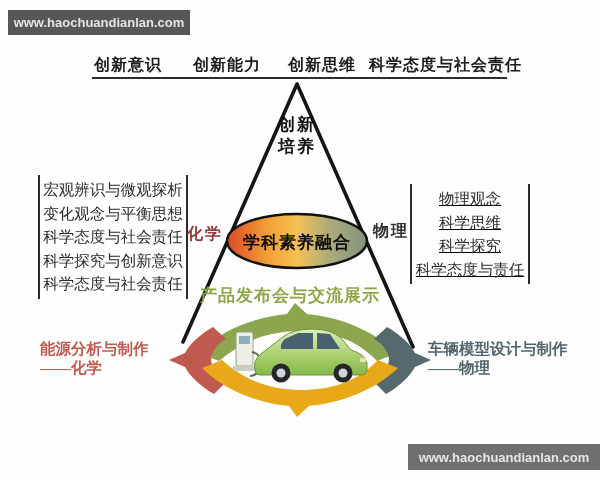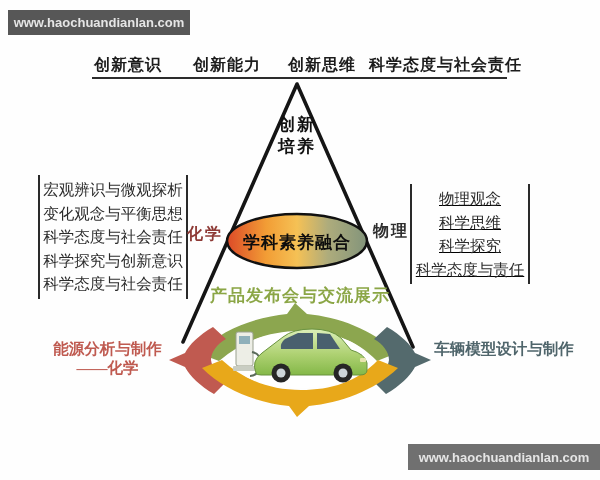--- a/index.html
+++ b/index.html
@@ -14,21 +14,21 @@
   .cone-label{width:84px;text-align:center;font-size:17px;font-weight:bold;color:#111;
               line-height:22px;letter-spacing:2px;}
   .side-box{border-left:2px solid #2a2a2a;border-right:2px solid #2a2a2a;
             padding:3px 0;text-align:center;}
   .side-box div{font-size:15.5px;line-height:23.5px;color:#2b2b2b;white-space:nowrap;font-weight:500;}
   .subject{font-size:16px;font-weight:bold;letter-spacing:2px;white-space:nowrap;}
   .subject-chem{color:#8e3a36;}
   .subject-phys{color:#2f2f2f;}
   .fusion-label{width:140px;text-align:center;font-size:17px;font-weight:bold;color:#0d0d0d;
                 letter-spacing:1px;white-space:nowrap;}
-  .activity{text-align:center;font-weight:bold;white-space:nowrap;}
+  .activity{font-weight:bold;white-space:nowrap;}
   .activity-top{width:200px;font-size:17px;letter-spacing:1px;color:#8ba646;}
   .activity-two{font-size:15.5px;line-height:19px;}
   .activity-left{width:135px;color:#bf5a50;}
   .activity-right{width:152px;color:#4f656b;}
   .activity-bottom{width:210px;color:#9c5a33;}
   svg{position:absolute;left:0;top:0;}
 </style>
 </head>
 <body>
 
@@ -113,18 +113,19 @@
 
   <div class="abs activity activity-top" style="left:200px;top:284px;">产品发布会与交流展示</div>
 
   <div class="abs activity activity-two activity-left" style="left:40px;top:339px;">
     <div>能源分析与制作</div>
     <div>——化学</div>
   </div>
 
   <div class="abs activity activity-two activity-right" style="left:428px;top:339px;">
     <div>车辆模型设计与制作</div>
+    <div>——物理</div>
   </div>
 
 
   <div class="abs wm wm-bottom" style="left:408px;top:444px;width:192px;height:26px;">www.haochuandianlan.com</div>
 
 </div>
 
 </body></html>

